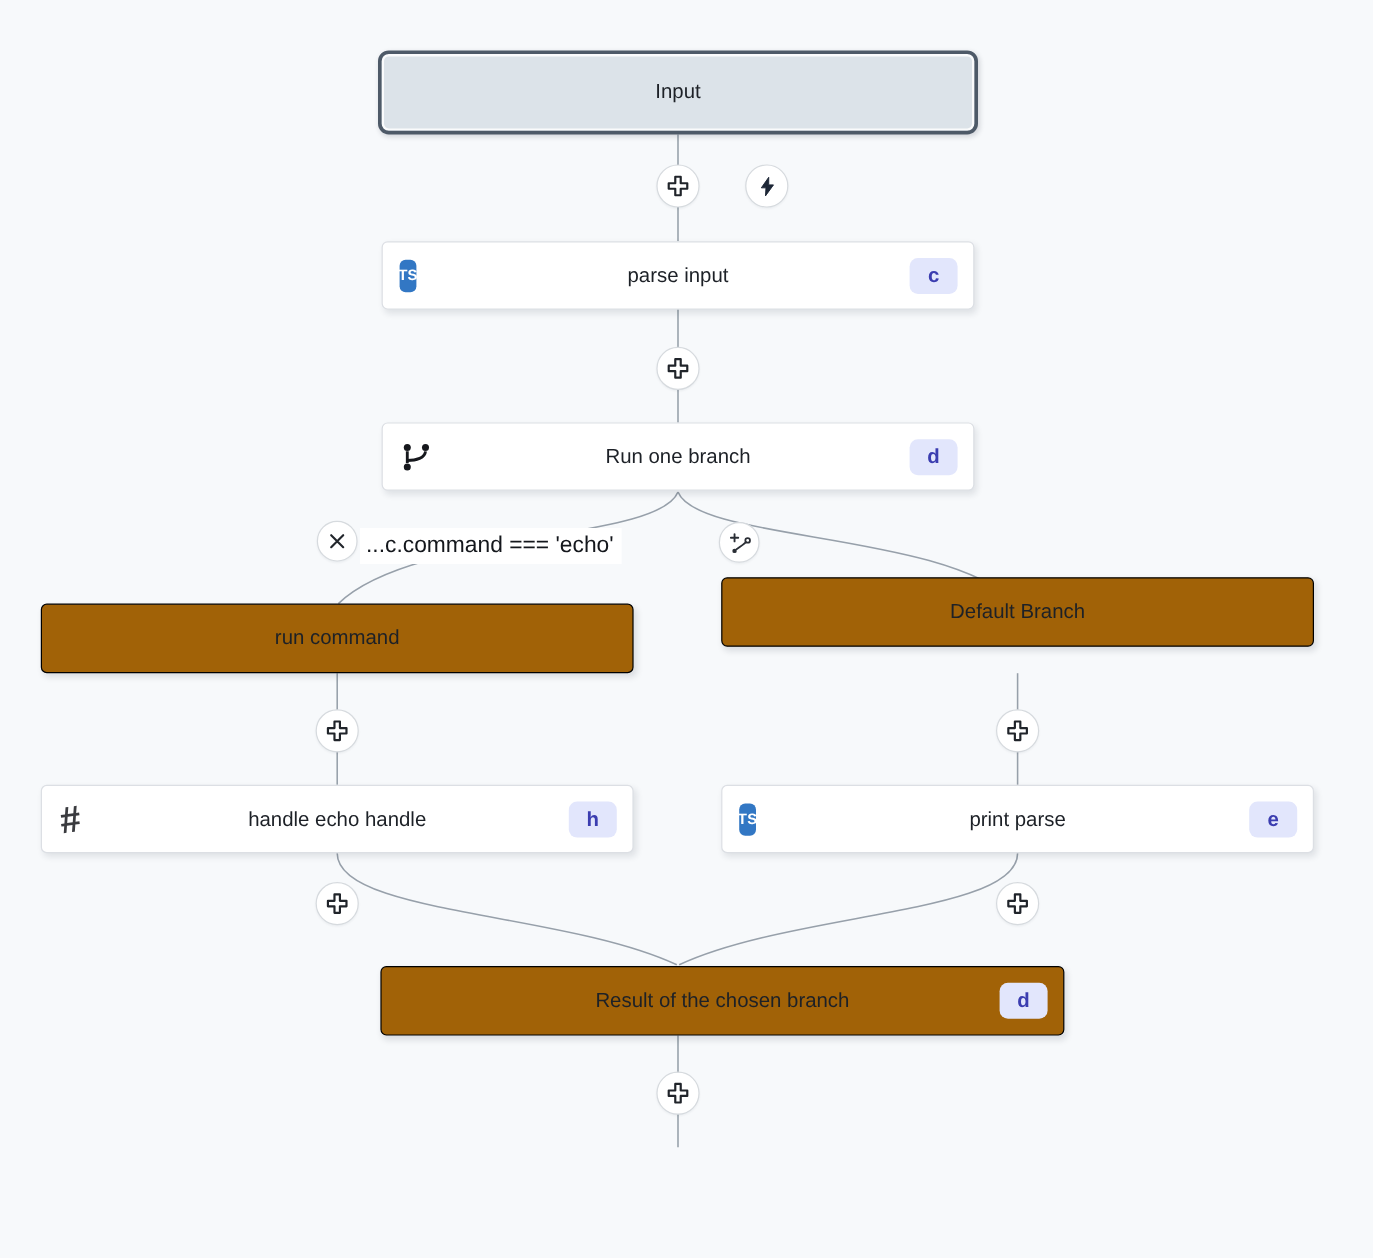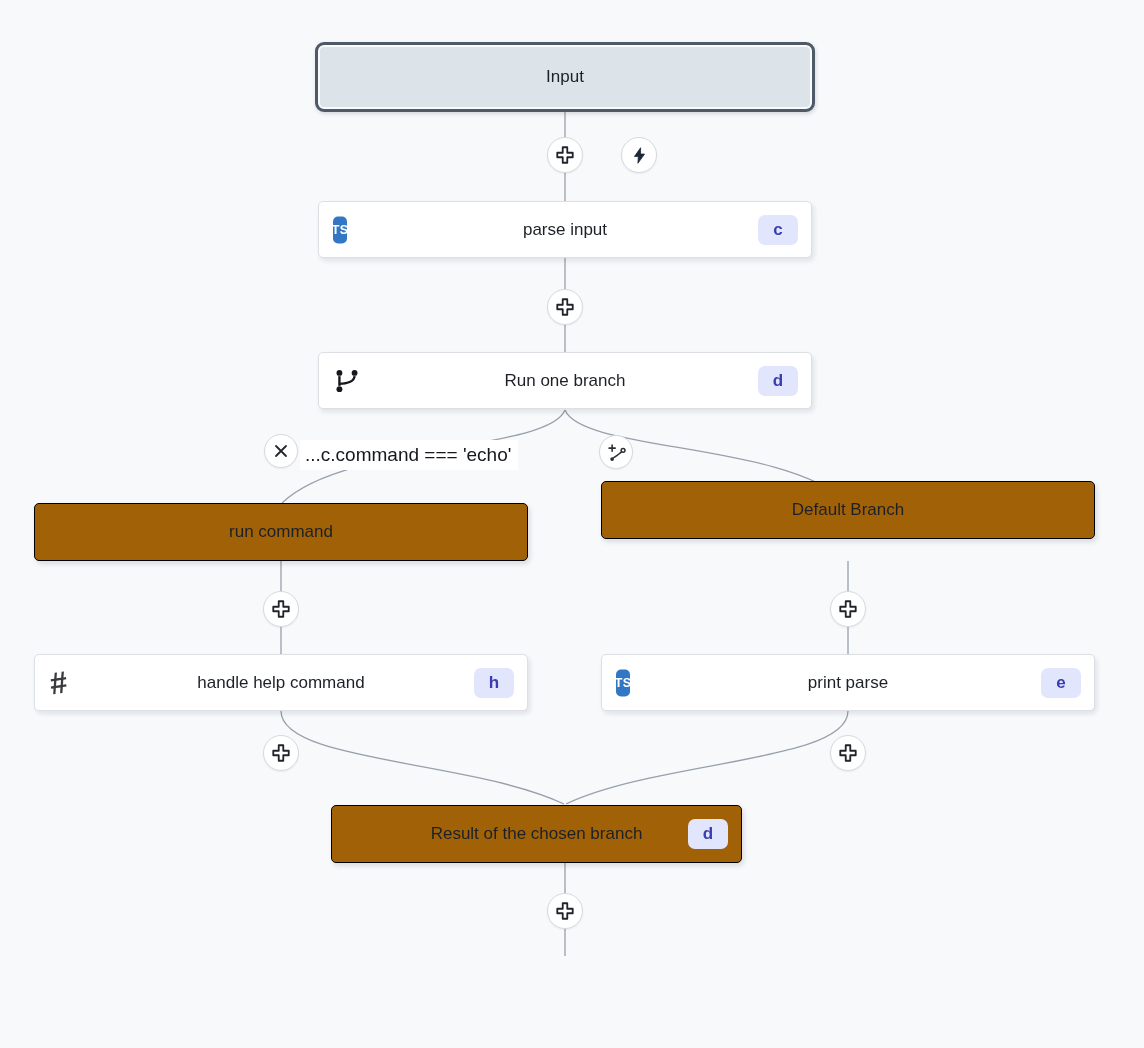--- a/index.html
+++ b/index.html
@@ -206,21 +206,21 @@
   <div class="circle c36" style="left:263px; top:591px;">
     <svg width="20" height="20" viewBox="0 0 22 22">
       <path d="M8.5 2.5 h5 v6 h6 v5 h-6 v6 h-5 v-6 h-6 v-5 h6 z" fill="#ffffff" stroke="#20242a" stroke-width="2" stroke-linejoin="round"></path>
     </svg>
   </div>
 
   <div class="node node-white" style="left:34px; top:654px; width:494px; height:57px;">
     <span class="left-icon">
         <span class="hash-glyph">#</span>
       </span>
-    <span class="node-label">handle help command</span>
+    <span class="node-label">handle echo handle</span>
     <span class="id-badge">h</span>
   </div>
 
   <div class="circle c36" style="left:263px; top:735px;">
     <svg width="20" height="20" viewBox="0 0 22 22">
       <path d="M8.5 2.5 h5 v6 h6 v5 h-6 v6 h-5 v-6 h-6 v-5 h6 z" fill="#ffffff" stroke="#20242a" stroke-width="2" stroke-linejoin="round"></path>
     </svg>
   </div>
 
   <div class="node node-gray" style="left:601px; top:481px; width:494px; height:58px;">
@@ -238,21 +238,21 @@
     <span class="node-label">print parse</span>
     <span class="id-badge">e</span>
   </div>
 
   <div class="circle c36" style="left:830px; top:735px;">
     <svg width="20" height="20" viewBox="0 0 22 22">
       <path d="M8.5 2.5 h5 v6 h6 v5 h-6 v6 h-5 v-6 h-6 v-5 h6 z" fill="#ffffff" stroke="#20242a" stroke-width="2" stroke-linejoin="round"></path>
     </svg>
   </div>
 
-  <div class="node node-gray" style="left:331px; top:805px; width:411px; height:58px;">
+  <div class="node node-gray" style="left:317px; top:805px; width:570px; height:58px;">
     <span class="node-label">Result of the chosen branch</span>
     <span class="id-badge">d</span>
   </div>
 
   <div class="circle c36" style="left:547px; top:893px;">
     <svg width="20" height="20" viewBox="0 0 22 22">
       <path d="M8.5 2.5 h5 v6 h6 v5 h-6 v6 h-5 v-6 h-6 v-5 h6 z" fill="#ffffff" stroke="#20242a" stroke-width="2" stroke-linejoin="round"></path>
     </svg>
   </div>
 

